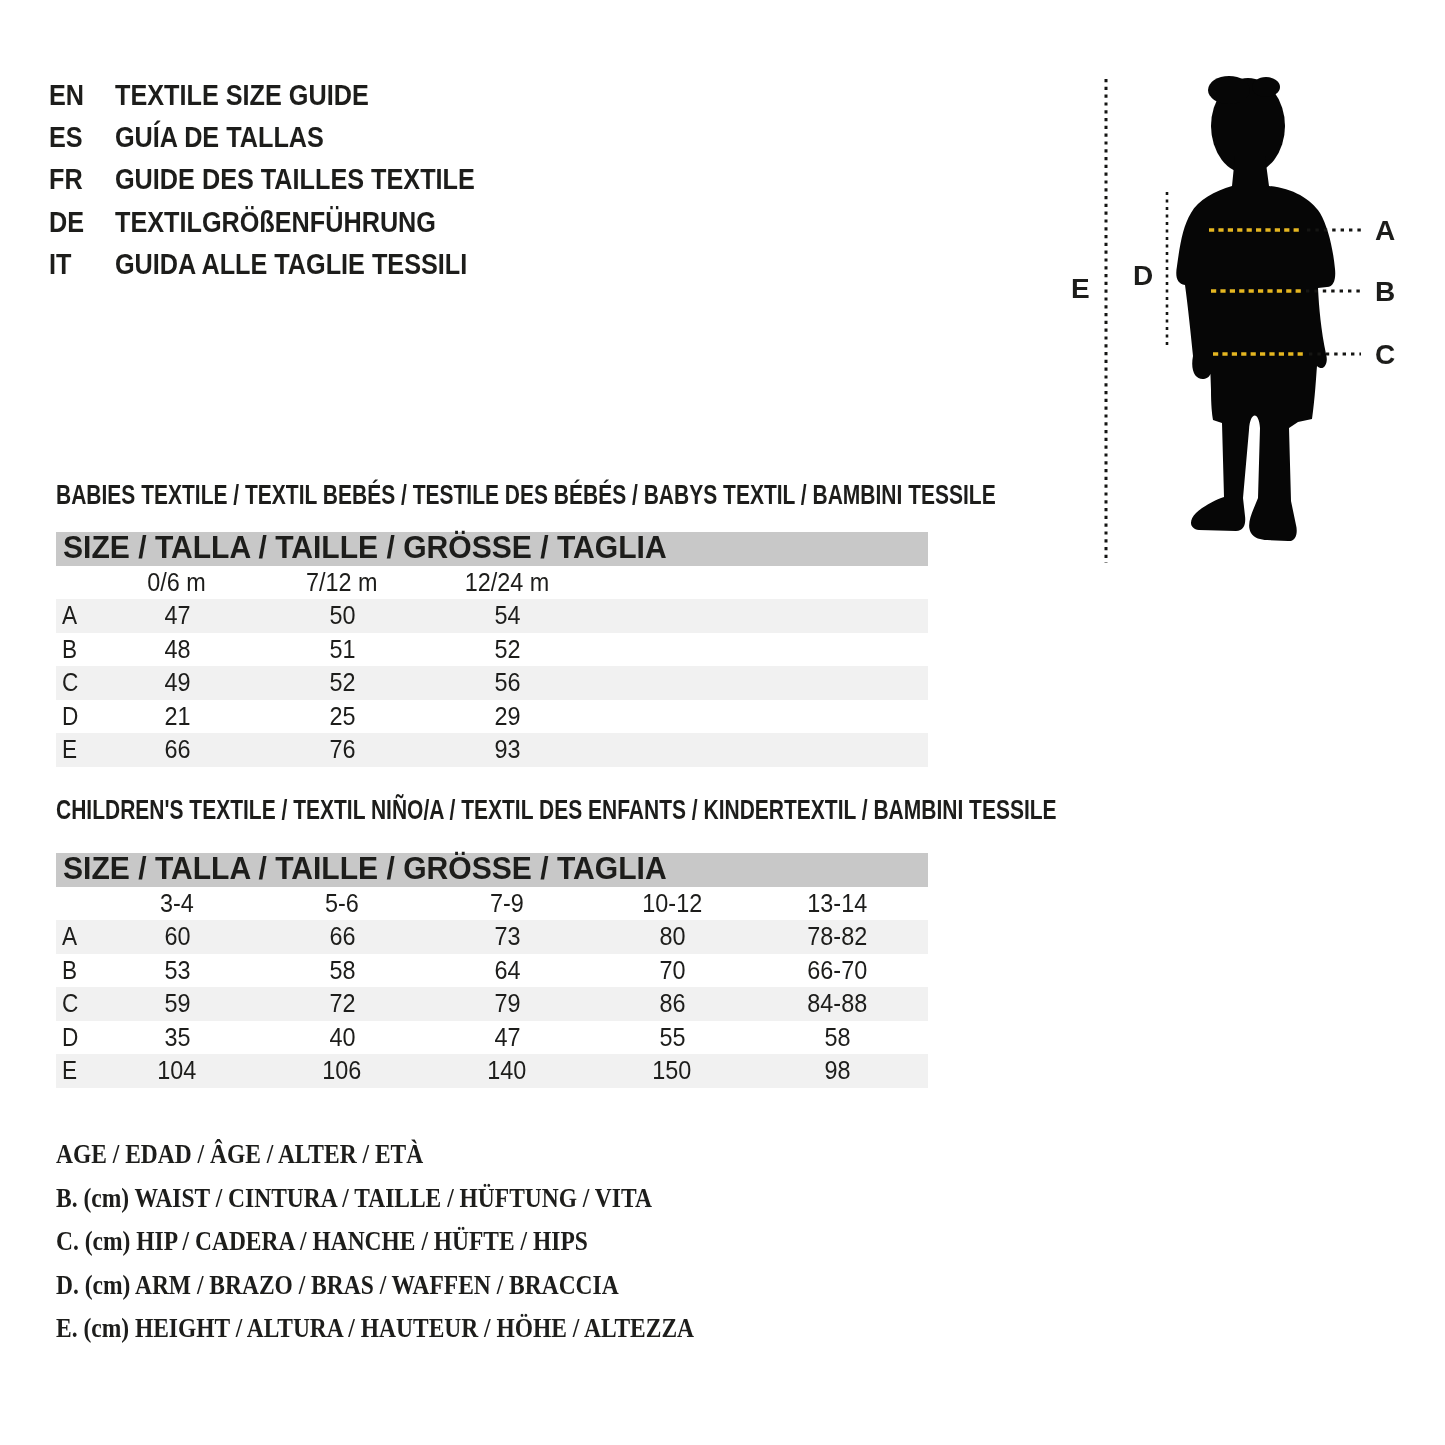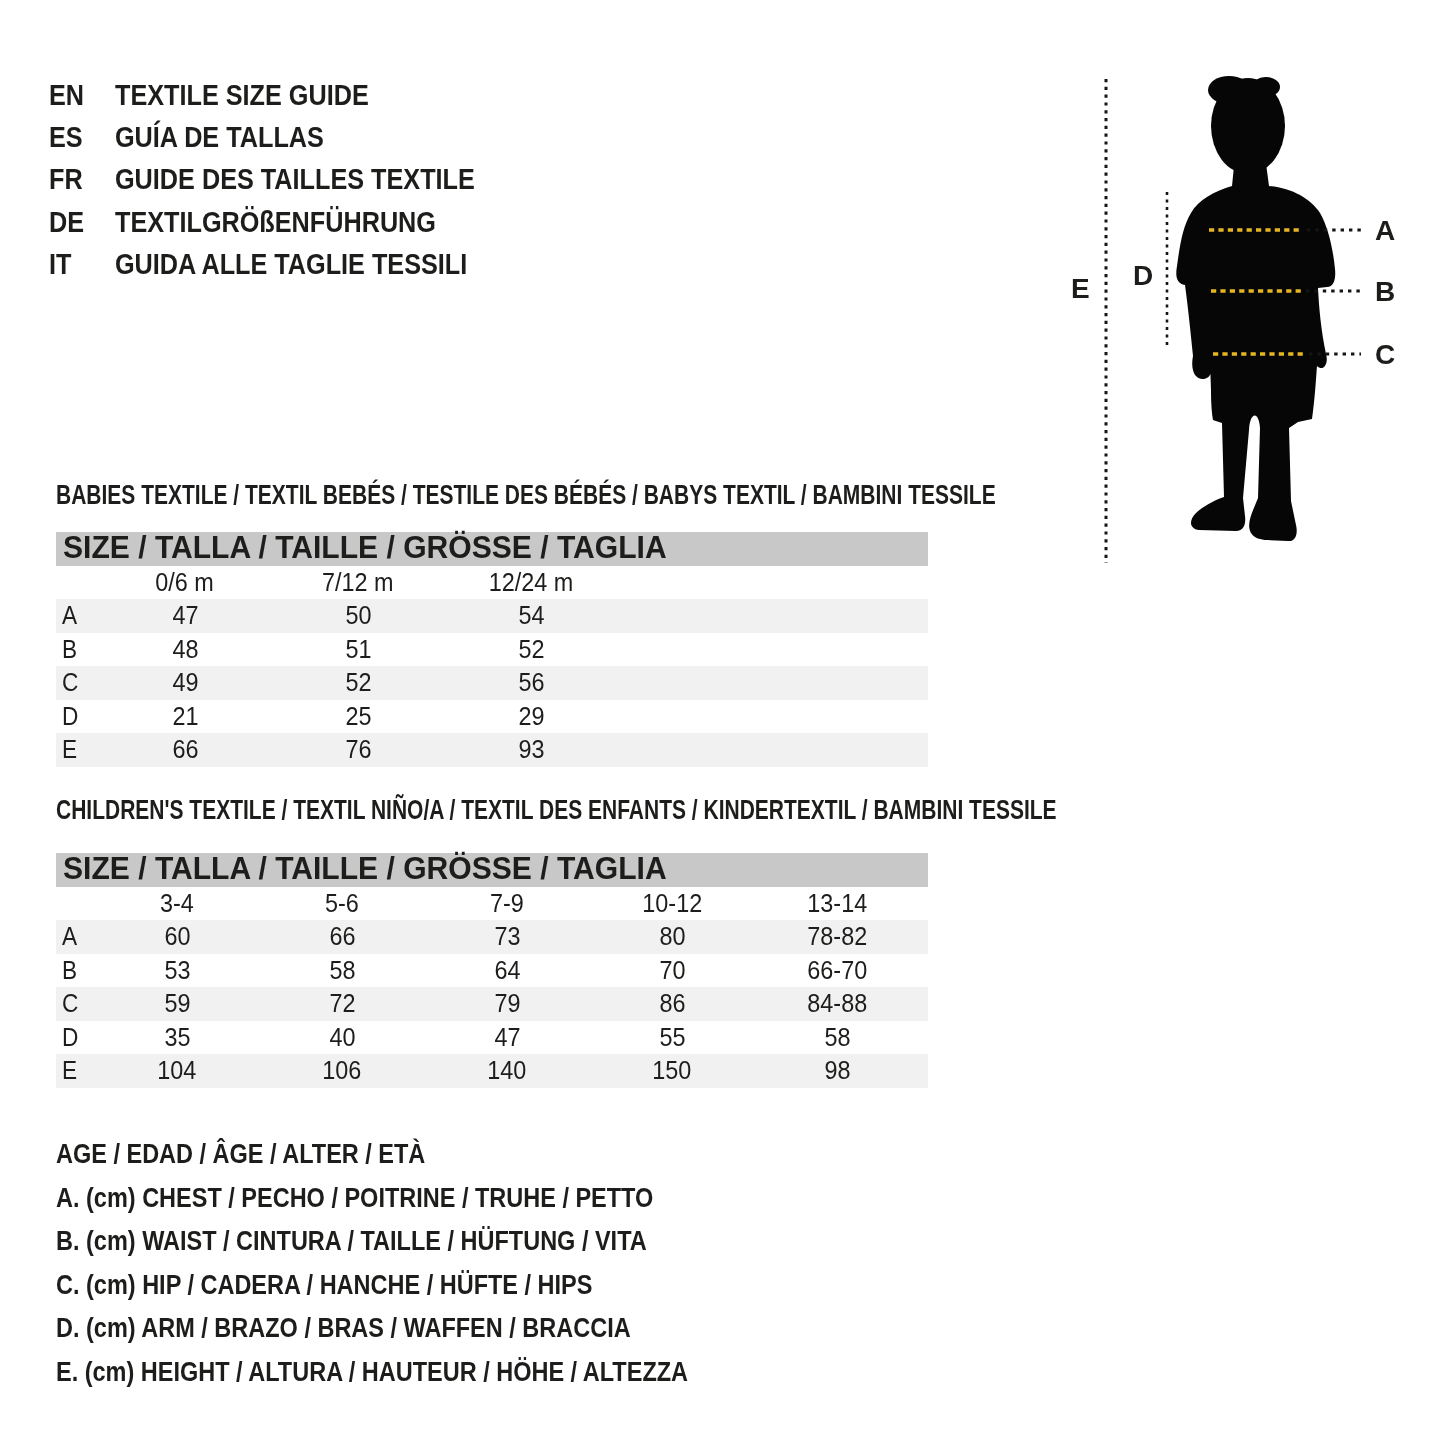--- a/index.html
+++ b/index.html
@@ -26,27 +26,27 @@
   .st-children{top:795px;}
 
   
   .sizetable{left:56px;width:872px;}
   .t-babies{top:532px;}
   .t-children{top:853px;}
   .thead{height:33.5px;background:#c8c8c8;display:flex;align-items:flex-end;
          padding-left:7px;box-sizing:border-box;font-size:31px;font-weight:700;}
   .trow{height:33.5px;display:grid;align-items:center;text-align:center;
         font-size:26px;font-weight:400;}
-  .t-babies .trow{grid-template-columns:38.5px 165px 165px 165px 1fr;gap:8px;}
+  .t-babies .trow{grid-template-columns:38.5px 165px 165px 165px 1fr;}
   .t-children .trow{grid-template-columns:38.5px 165px 165px 165px 165px 165px 1fr;}
   .trow .lbl{text-align:left;padding-left:6px;}
   .trow.alt{background:#f1f1f1;}
 
   
-  .legend{left:56px;top:1133px;font-size:27px;font-weight:700;}
+  .legend{left:56px;top:1133px;font-size:27px;font-weight:700;font-family:Liberation Serif, serif;}
   .legend-line{height:43.5px;display:flex;align-items:center;}
 
   
   .figure{left:1045px;top:60px;width:400px;height:540px;}
   .figure svg{display:block;width:400px;height:540px;}
   .figure text{font-family:"Liberation Sans","DejaVu Sans",sans-serif;font-weight:700;font-size:28px;fill:#1d1d1b;}
 </style>
 </head>
 <body>
 
@@ -254,23 +254,20 @@
     <span><span class="condc">98</span></span>
     <span></span>
   </div>
 </div>
 
 <div class="abs legend">
   <div class="legend-line">
       <span class="cond">AGE / EDAD / ÂGE / ALTER / ETÀ</span>
     </div>
   <div class="legend-line">
-      <span class="cond">A. (cm) CHEST / PECHO / POITRINE / TRUHE / PETTO</span>
-    </div>
-  <div class="legend-line">
       <span class="cond">B. (cm) WAIST / CINTURA / TAILLE / HÜFTUNG / VITA</span>
     </div>
   <div class="legend-line">
       <span class="cond">C. (cm) HIP / CADERA / HANCHE / HÜFTE / HIPS</span>
     </div>
   <div class="legend-line">
       <span class="cond">D. (cm) ARM / BRAZO / BRAS / WAFFEN / BRACCIA</span>
     </div>
   <div class="legend-line">
       <span class="cond">E. (cm) HEIGHT / ALTURA / HAUTEUR / HÖHE / ALTEZZA</span>

